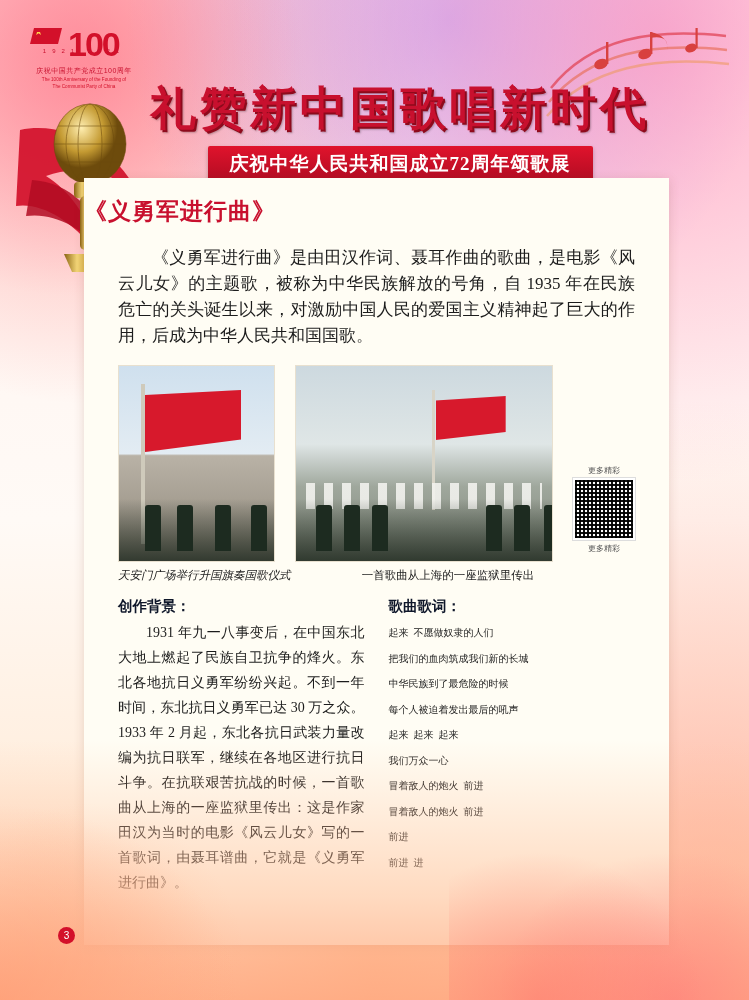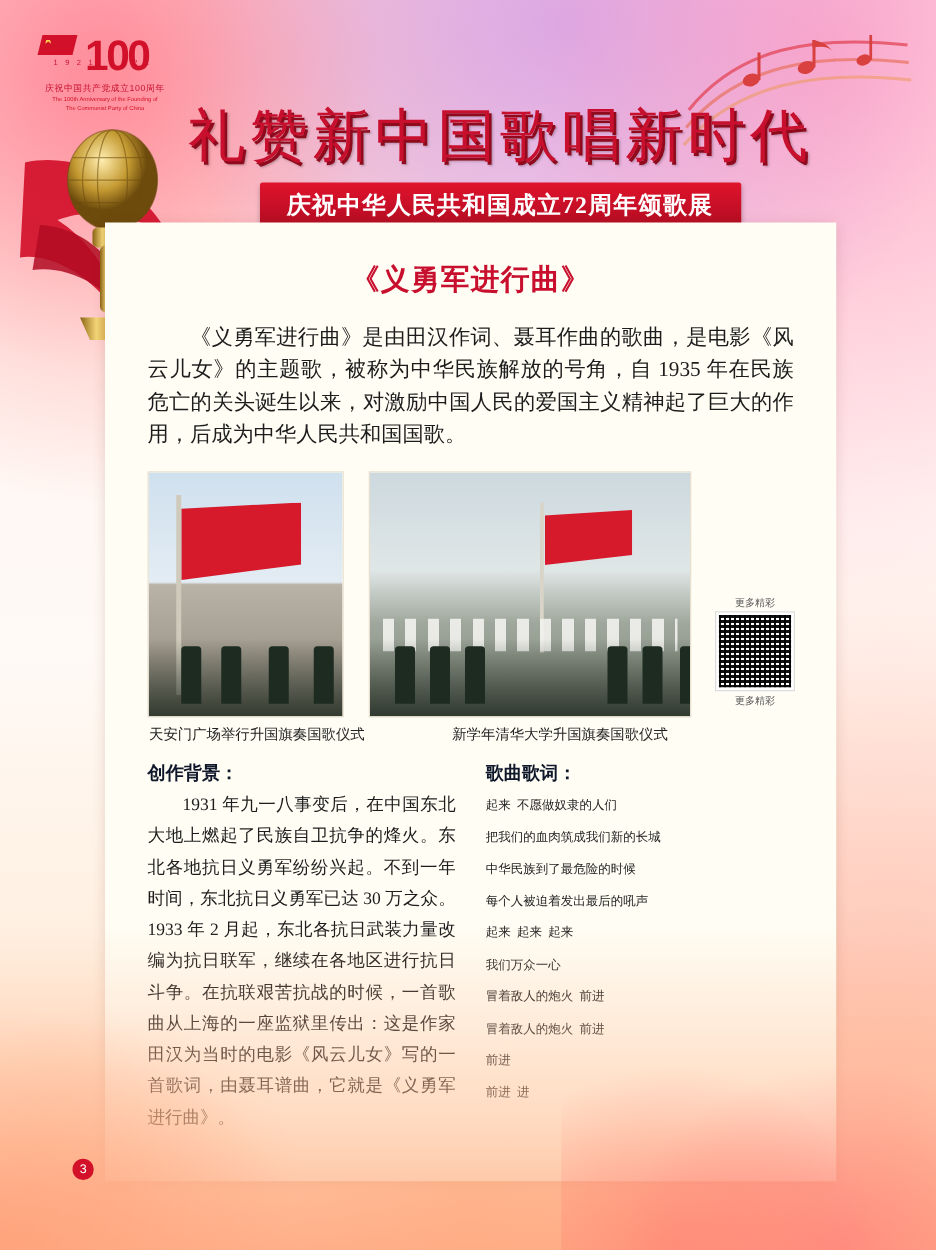--- a/index.html
+++ b/index.html
@@ -64,21 +64,21 @@
   }
   .emblem-en{
     font-size:4.6px;color:#d3102a;font-family:"Liberation Sans",sans-serif;
     line-height:6px;margin-top:1px;
   }
   
   .title-wrap{
     position:absolute;left:120px;top:78px;width:560px;text-align:center;
   }
   .main-title{
-    font-size:46px;font-weight:normal;color:#c8102e;letter-spacing:4px;
+    font-size:46px;font-weight:bold;color:#c8102e;letter-spacing:4px;
     font-family:"Liberation Serif",serif;
     text-shadow:2px 2px 0 #8e0a1c, 3px 3px 2px rgba(0,0,0,.25);
   }
   .sub-banner{
     margin-top:6px;display:inline-block;padding:5px 22px 6px 22px;
     background:linear-gradient(180deg,#e0132c,#b00c22);
     color:#fff;font-size:19px;font-weight:bold;letter-spacing:1px;
     border-radius:2px;
     box-shadow:0 2px 4px rgba(0,0,0,.25);
   }
@@ -87,22 +87,22 @@
   
   .ribbon{position:absolute;left:16px;top:120px;width:150px;height:180px;pointer-events:none;}
 
   
   .card{
     position:absolute;left:84px;top:178px;width:585px;height:767px;
     background:#fffdf4;
     box-shadow:0 2px 10px rgba(120,60,40,.18);
   }
   .card-title{
-    text-align:center;color:#c8102e;font-size:23px;font-weight:bold;
-    margin-top:30px;letter-spacing:1px;
+    color:#c8102e;font-size:23px;font-weight:bold;
+    margin-top:18px;letter-spacing:1px;
   }
   .intro{
     margin:18px 34px 0 34px;font-size:17px;line-height:26px;color:#1c1c1c;
     text-align:justify;text-indent:2em;
   }
   .photos{
     margin:16px 34px 0 34px;display:flex;gap:20px;align-items:flex-start;
   }
   .photo{
     position:relative;overflow:hidden;border:1px solid #e8e0cf;
@@ -115,21 +115,21 @@
     width:58px;height:58px;margin:0 auto;
     background:
       repeating-linear-gradient(90deg,#111 0 2px,#fff 2px 4px),
       repeating-linear-gradient(0deg,#111 0 2px,#fff 2px 4px);
     background-blend-mode:multiply;border:2px solid #fff;outline:1px solid #ddd;
   }
   .qr-cap{font-size:8px;color:#555;margin-top:3px;}
   .captions{
     margin:6px 34px 0 34px;display:flex;gap:10px;font-size:11.5px;color:#222;
   }
-  .cap1{width:175px;text-align:center;}
+  .cap1{width:175px;font-style:italic;}
   .cap2{width:290px;text-align:center;}
 
   .cols{
     margin:14px 34px 0 34px;display:flex;gap:24px;
   }
   .col{flex:1;}
   .col-h{font-size:14.5px;font-weight:bold;color:#0f172a;margin-bottom:4px;}
   .bg-text{font-size:14px;line-height:25px;color:#1c1c1c;text-align:justify;text-indent:2em;}
   .lyric{font-size:10px;line-height:25.5px;color:#1c1c1c;white-space:pre;}
 
@@ -256,21 +256,21 @@
       </div>
       <div class="qr-box">
         <div class="qr-more">更多精彩</div>
         <div class="qr"></div>
         <div class="qr-cap">更多精彩</div>
       </div>
     </div>
 
     <div class="captions">
       <div class="cap1">天安门广场举行升国旗奏国歌仪式</div>
-      <div class="cap2">新学年清华大学升国旗奏国歌仪式</div>
+      <div class="cap2">一首歌曲从上海的一座监狱里传出</div>
     </div>
 
     <div class="cols">
       <div class="col">
         <div class="col-h">创作背景：</div>
         <div class="bg-text">1931 年九一八事变后，在中国东北大地上燃起了民族自卫抗争的烽火。东北各地抗日义勇军纷纷兴起。不到一年时间，东北抗日义勇军已达 30 万之众。1933 年 2 月起，东北各抗日武装力量改编为抗日联军，继续在各地区进行抗日斗争。在抗联艰苦抗战的时候，一首歌曲从上海的一座监狱里传出：这是作家田汉为当时的电影《风云儿女》写的一首歌词，由聂耳谱曲，它就是《义勇军进行曲》。</div>
       </div>
       <div class="col">
         <div class="col-h">歌曲歌词：</div>
         <div class="lyric">起来  不愿做奴隶的人们

